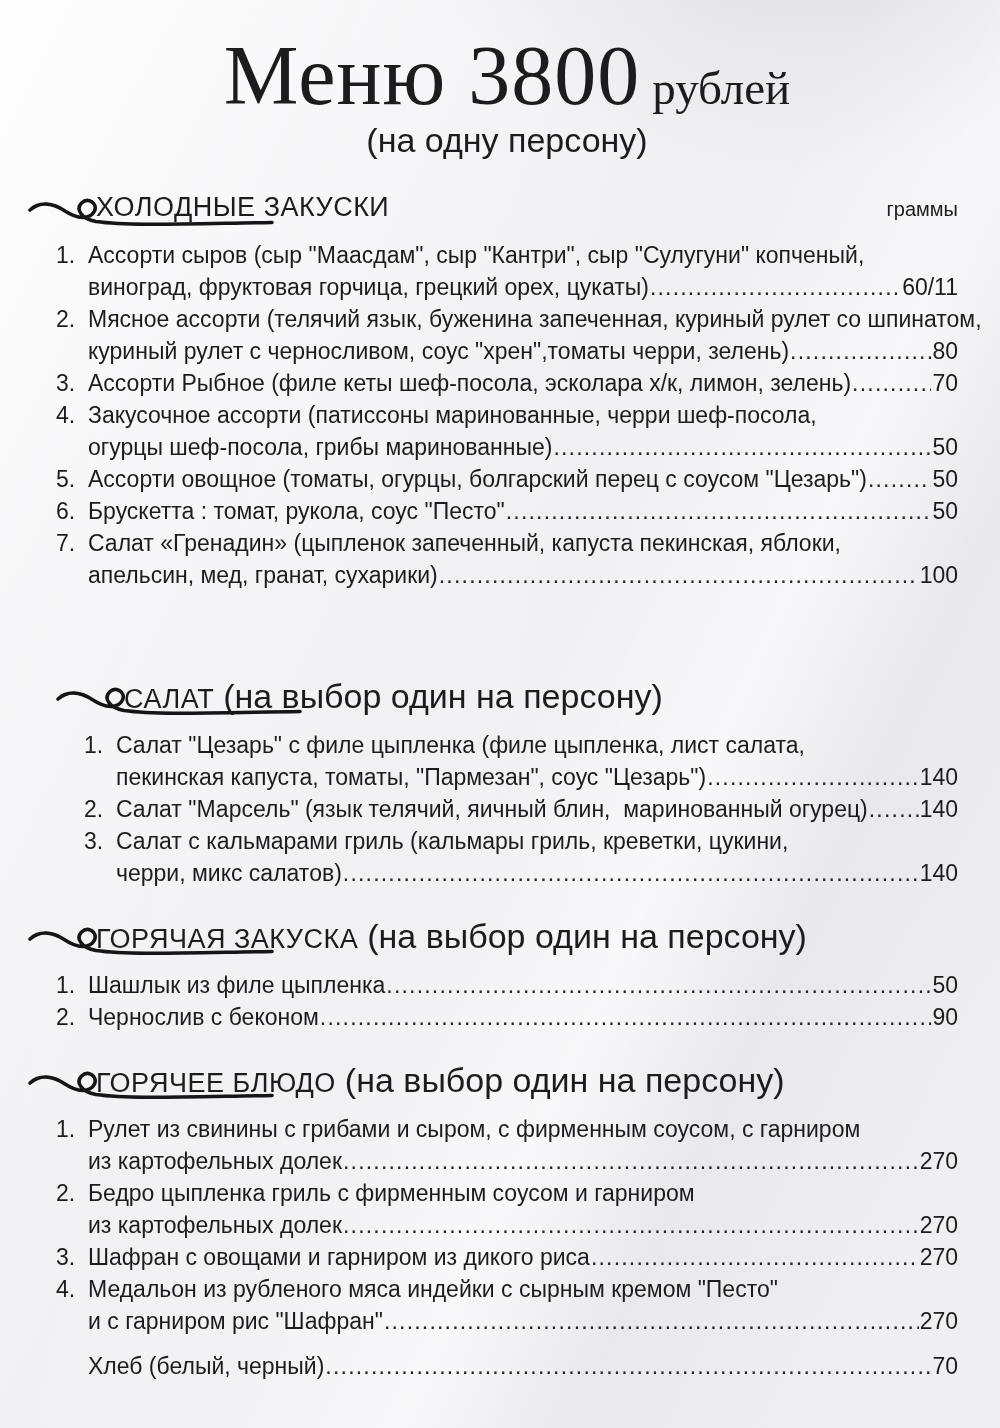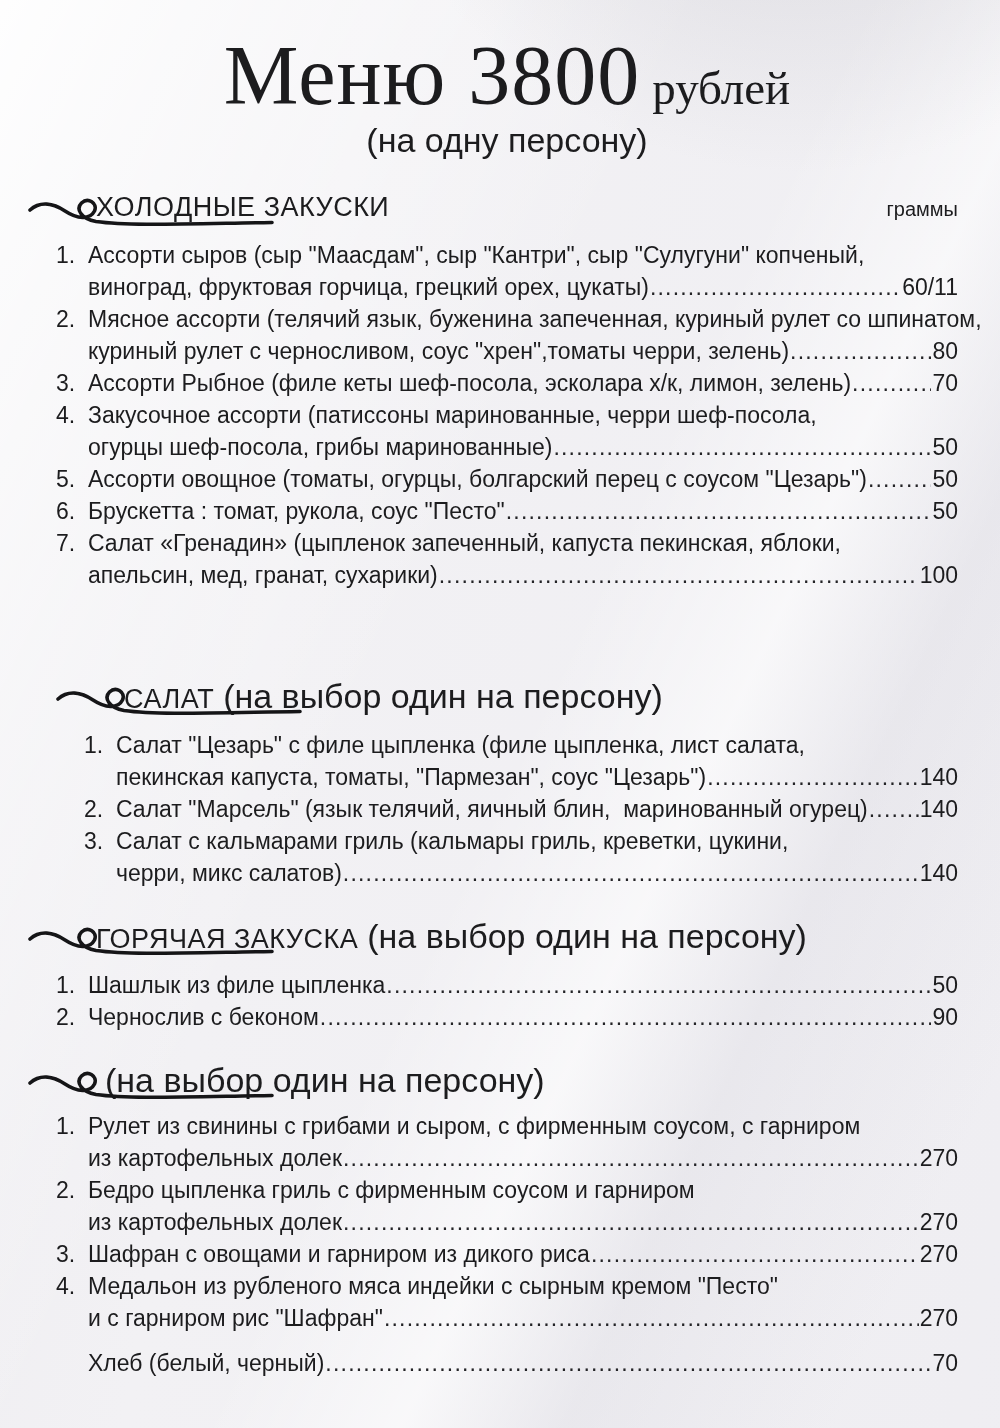--- a/index.html
+++ b/index.html
@@ -250,20 +250,21 @@
               <span class="dots"></span>
               <span class="val">90</span>
             </div>
           </div>
         </section>
         <section class="menu-section">
           <div class="section-header">
             <svg class="flourish" viewBox="0 0 250 46" xmlns="http://www.w3.org/2000/svg">
               <path d="M4 21 C14 12 27 14 39 22 C51 30 64 31 68.5 22 C72 14 62 8 55.5 14 C49.5 20 55 30 70 32.5 C102 37 152 35 246 33.5" fill="none" stroke="#151517" stroke-width="3.6" stroke-linecap="round"></path>
             </svg>
+            <h2 class="section-title">ГОРЯЧЕЕ БЛЮДО</h2>
             <span class="section-note">(на выбор один на персону)</span>
           </div>
           <div class="item">
             <div class="line">
               <span class="num">1.</span>
               <span class="txt">Рулет из свинины с грибами и сыром, с фирменным соусом, с гарниром</span>
             </div>
             <div class="line">
               <span class="num">&nbsp;</span>
               <span class="txt">из картофельных долек</span>

